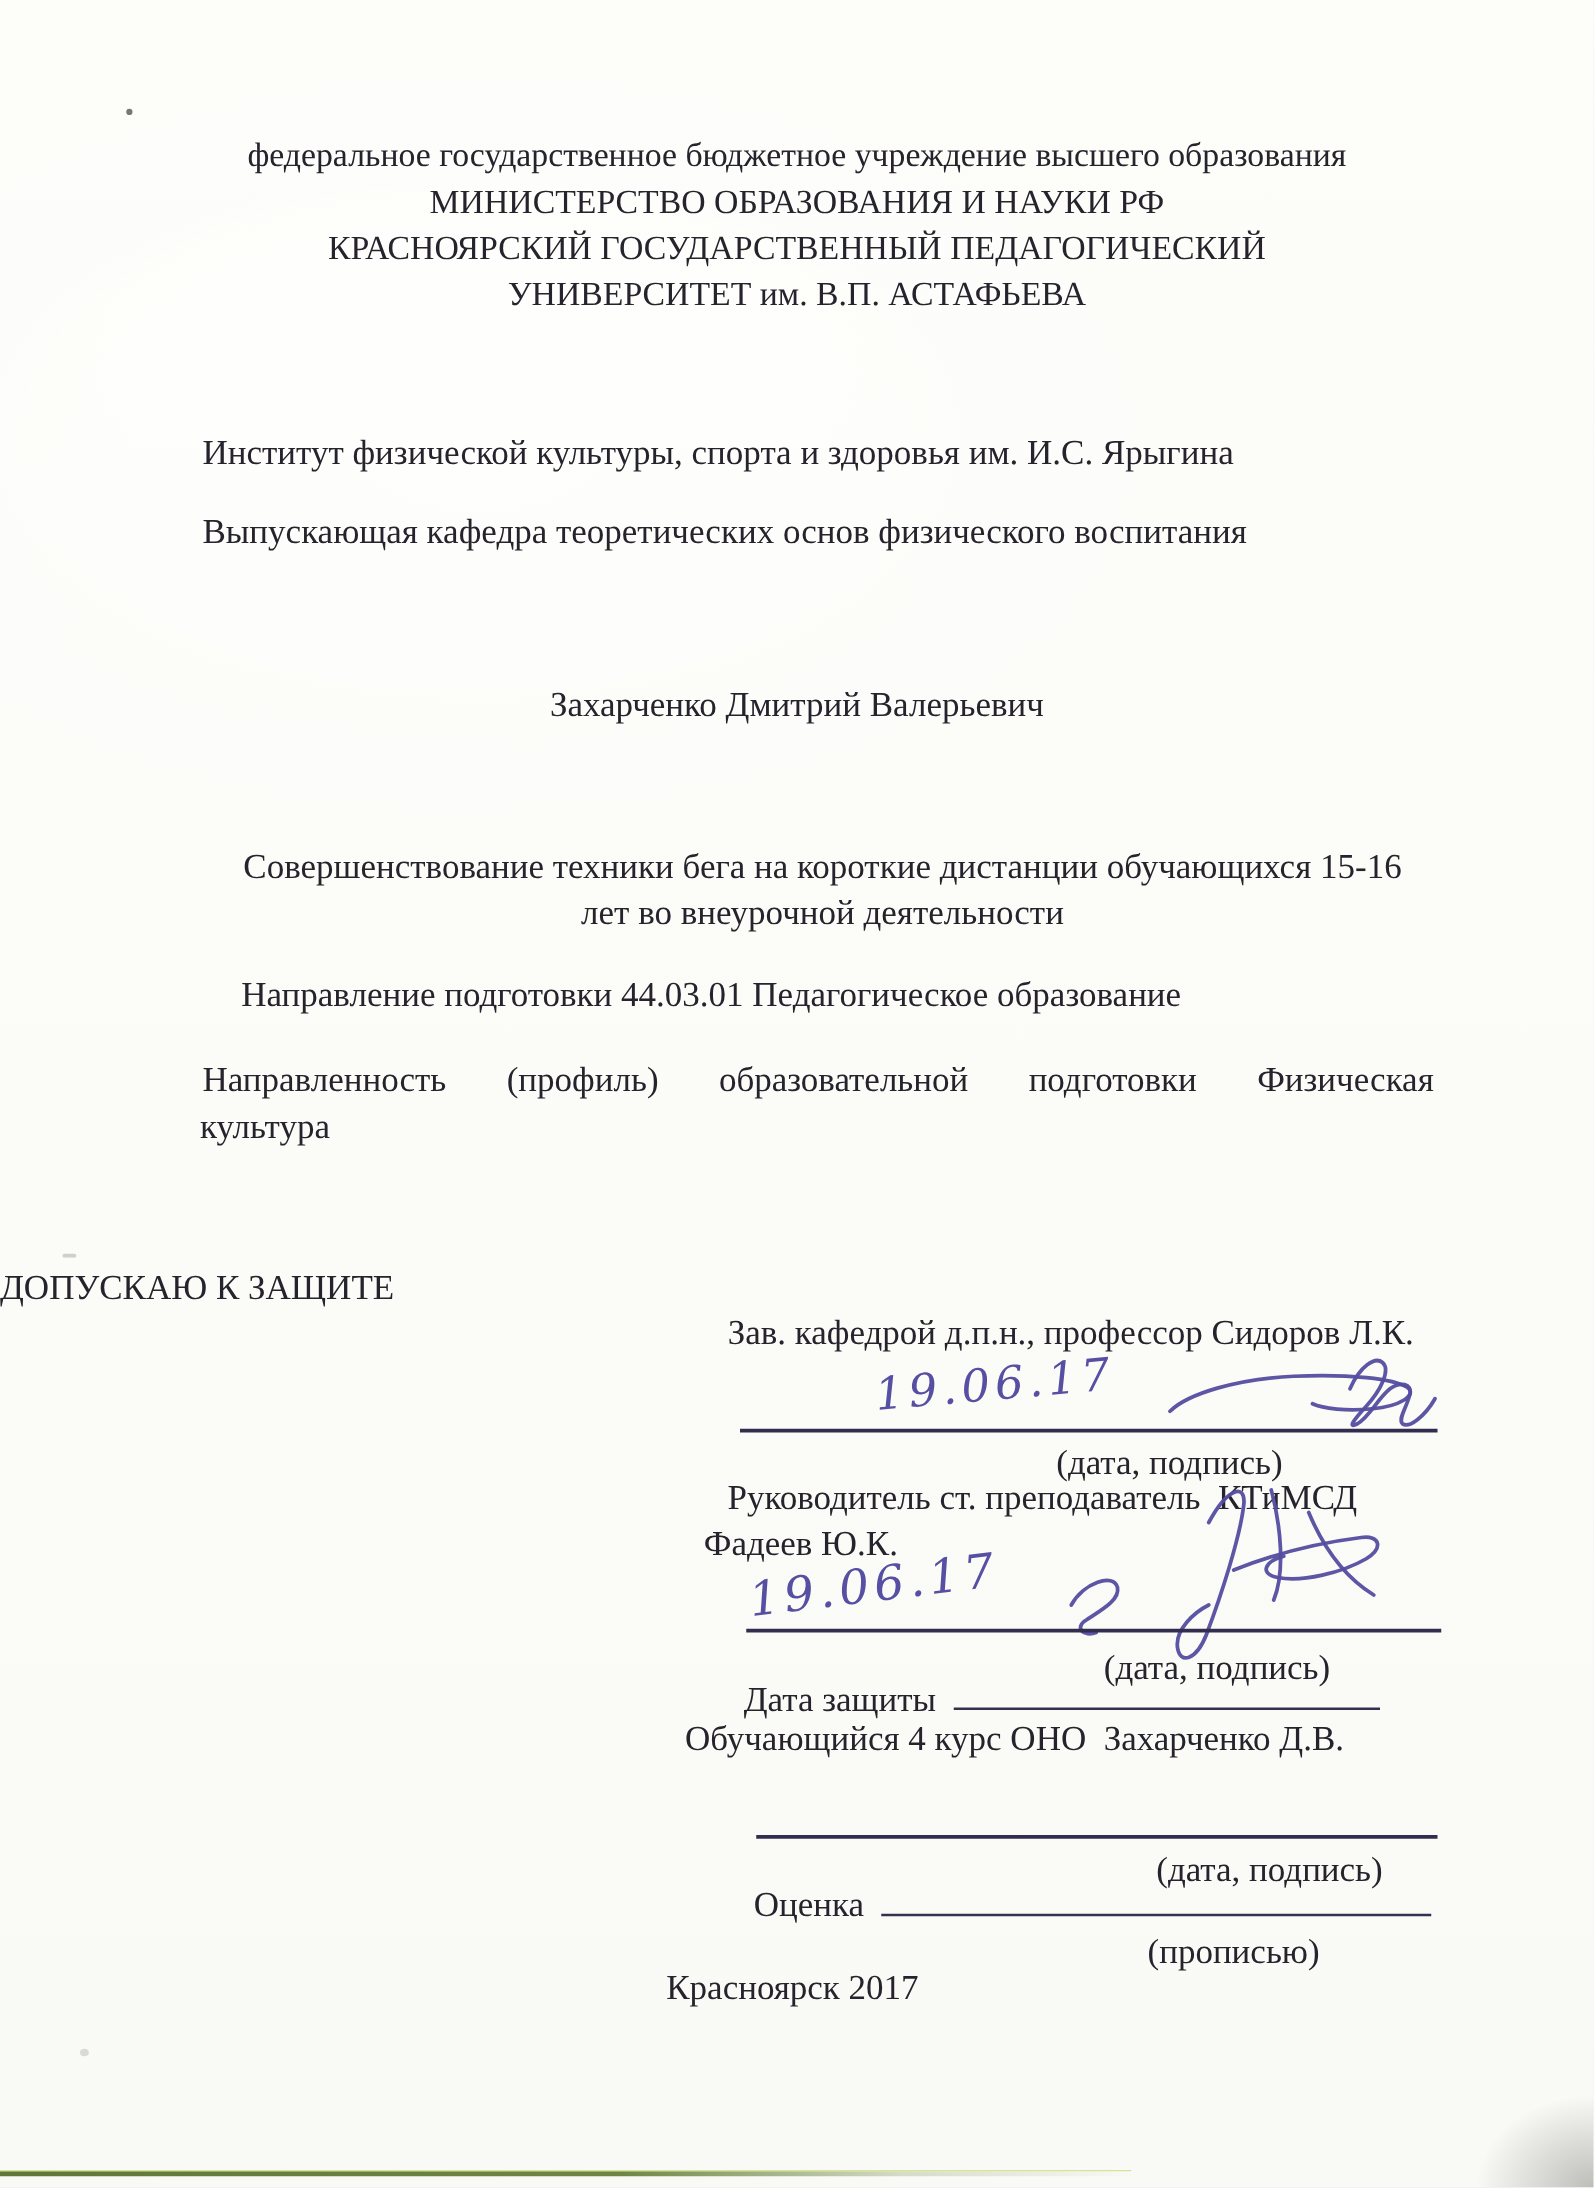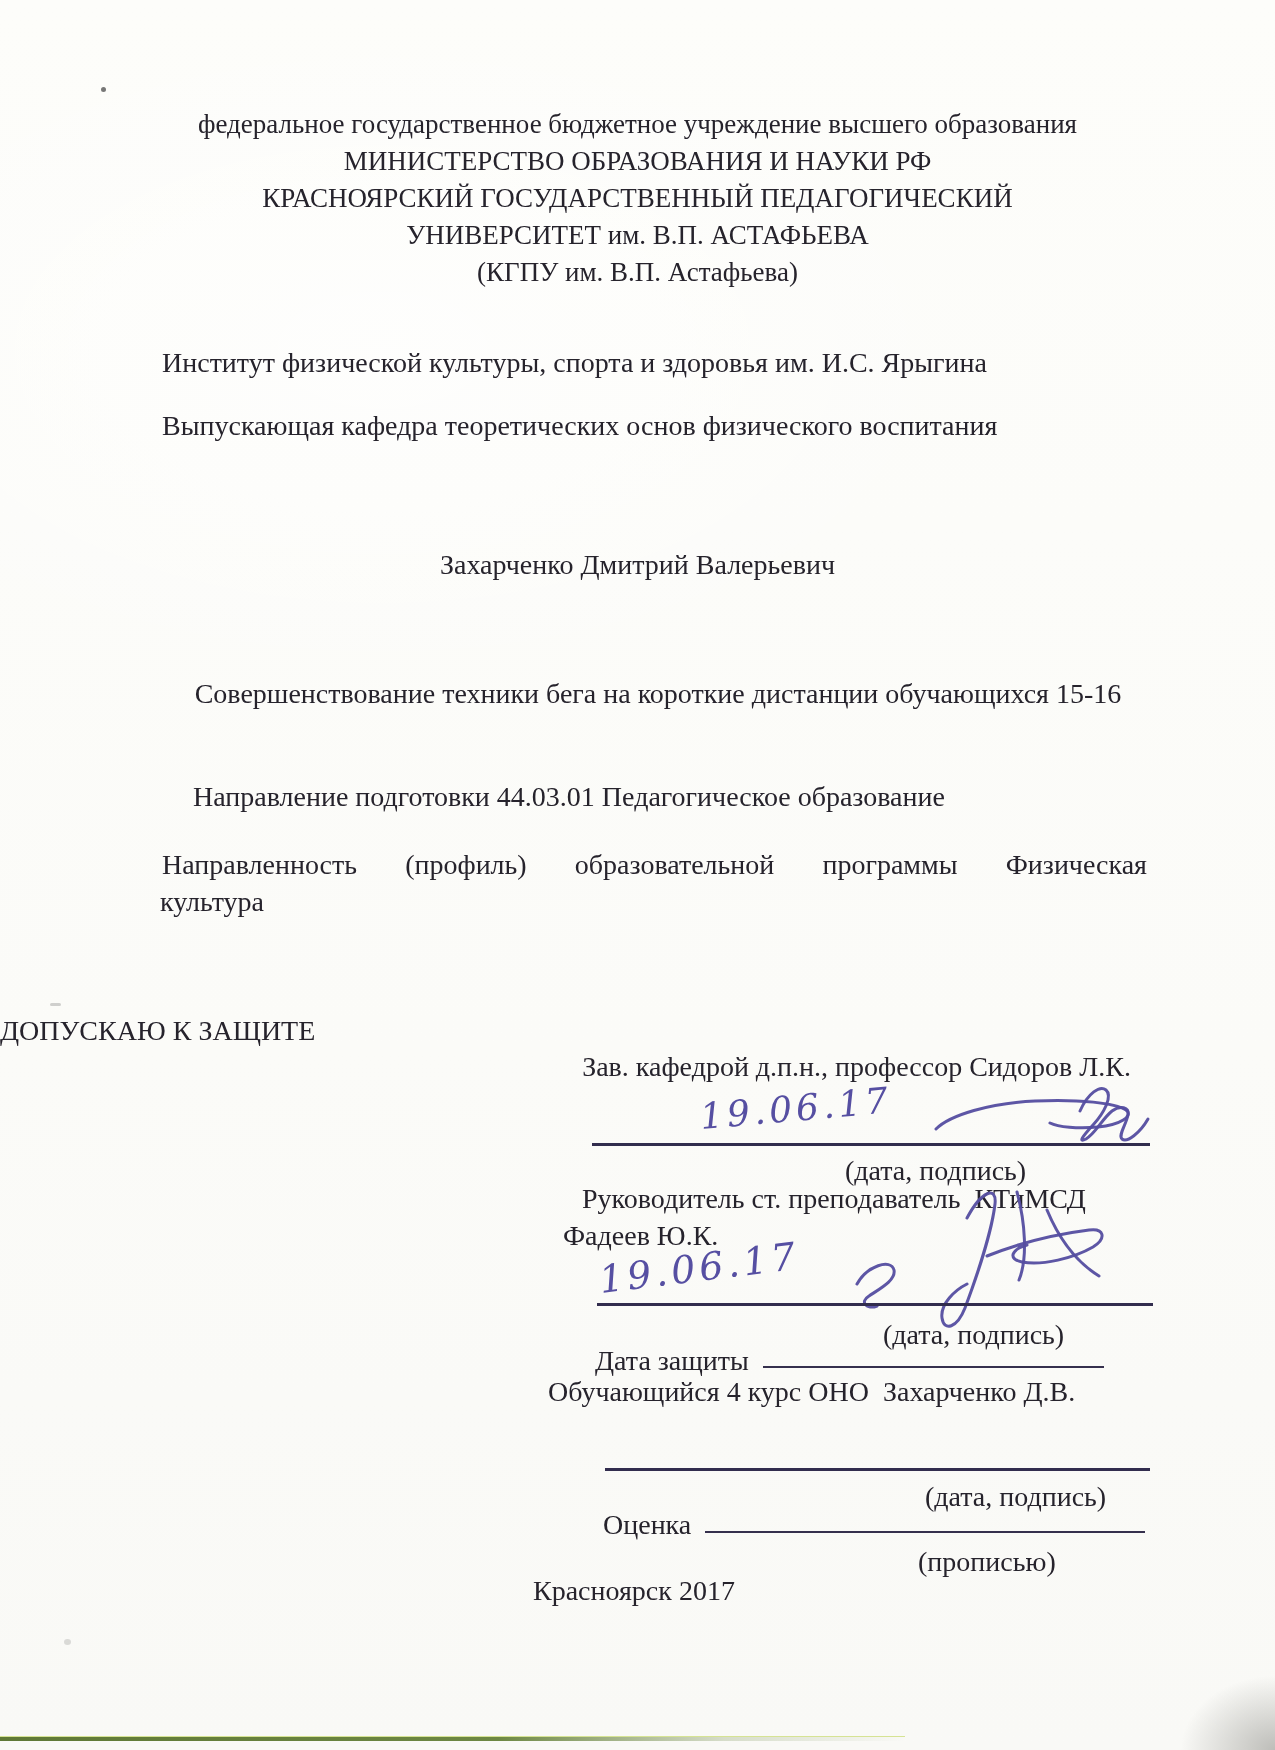--- a/index.html
+++ b/index.html
@@ -44,33 +44,33 @@
 </head>
 <body>
 
 <div class="page">
 
   <div class="abs center header-text" style="top:106px;">
     <div>федеральное государственное бюджетное учреждение высшего образования</div>
     <div>МИНИСТЕРСТВО ОБРАЗОВАНИЯ И НАУКИ РФ</div>
     <div>КРАСНОЯРСКИЙ ГОСУДАРСТВЕННЫЙ ПЕДАГОГИЧЕСКИЙ</div>
     <div>УНИВЕРСИТЕТ им. В.П. АСТАФЬЕВА</div>
-    <div>(КГПУ им. В.П. Астафьева)</div>
   </div>
 
   <div class="abs body-text" style="top:344px;left:162px;">Институт физической культуры, спорта и здоровья им. И.С. Ярыгина</div>
   <div class="abs body-text" style="top:407px;left:162px;">Выпускающая кафедра теоретических основ физического воспитания</div>
 
   <div class="abs center body-text" style="top:546px;">Захарченко Дмитрий Валерьевич</div>
   <div class="abs center body-text" style="top:675px;padding-left:41px;">
     <div>Совершенствование техники бега на короткие дистанции обучающихся 15-16</div>
+    <div>лет во внеурочной деятельности</div>
   </div>
 
   <div class="abs body-text" style="top:778px;left:178px;margin-left:15px;">Направление подготовки 44.03.01 Педагогическое образование</div>
-  <div class="abs body-text justify" style="top:846px;left:162px;width:985px;">Направленность (профиль) образовательной программы Физическая</div>
+  <div class="abs body-text justify" style="top:846px;left:162px;width:985px;">Направленность (профиль) образовательной подготовки Физическая</div>
   <div class="abs body-text" style="top:883px;left:160px;">культура</div>
 
   <div class="abs body-text" style="top:1012px;left:0;width:1133px;">ДОПУСКАЮ К ЗАЩИТЕ</div>
   <div class="abs body-text" style="top:1048px;left:0;width:1131px;text-align:right;">Зав. кафедрой д.п.н., профессор Сидоров Л.К.</div>
 
   <div class="abs hand" style="top:1096px;left:702px;font-size:36px;transform:rotate(-5deg);transform-origin:left bottom;">19.06.17</div>
   <svg class="abs" style="top:1075px;left:928px;" width="230" height="85" viewBox="0 0 230 85">
     <path class="sig" d="M 8,54 C 22,40 62,28 107,26 C 152,24 187,28 198,35 C 206,41 192,50 170,52 C 150,54 130,52 122,48"></path>
     <path class="sig" d="M 152,36 C 160,18 172,10 178,15 C 185,21 176,38 165,50 C 154,62 150,68 158,64 C 168,58 174,44 184,36 C 192,30 202,32 200,40 C 198,50 190,60 194,64 C 199,68 212,58 220,44"></path>
   </svg>

